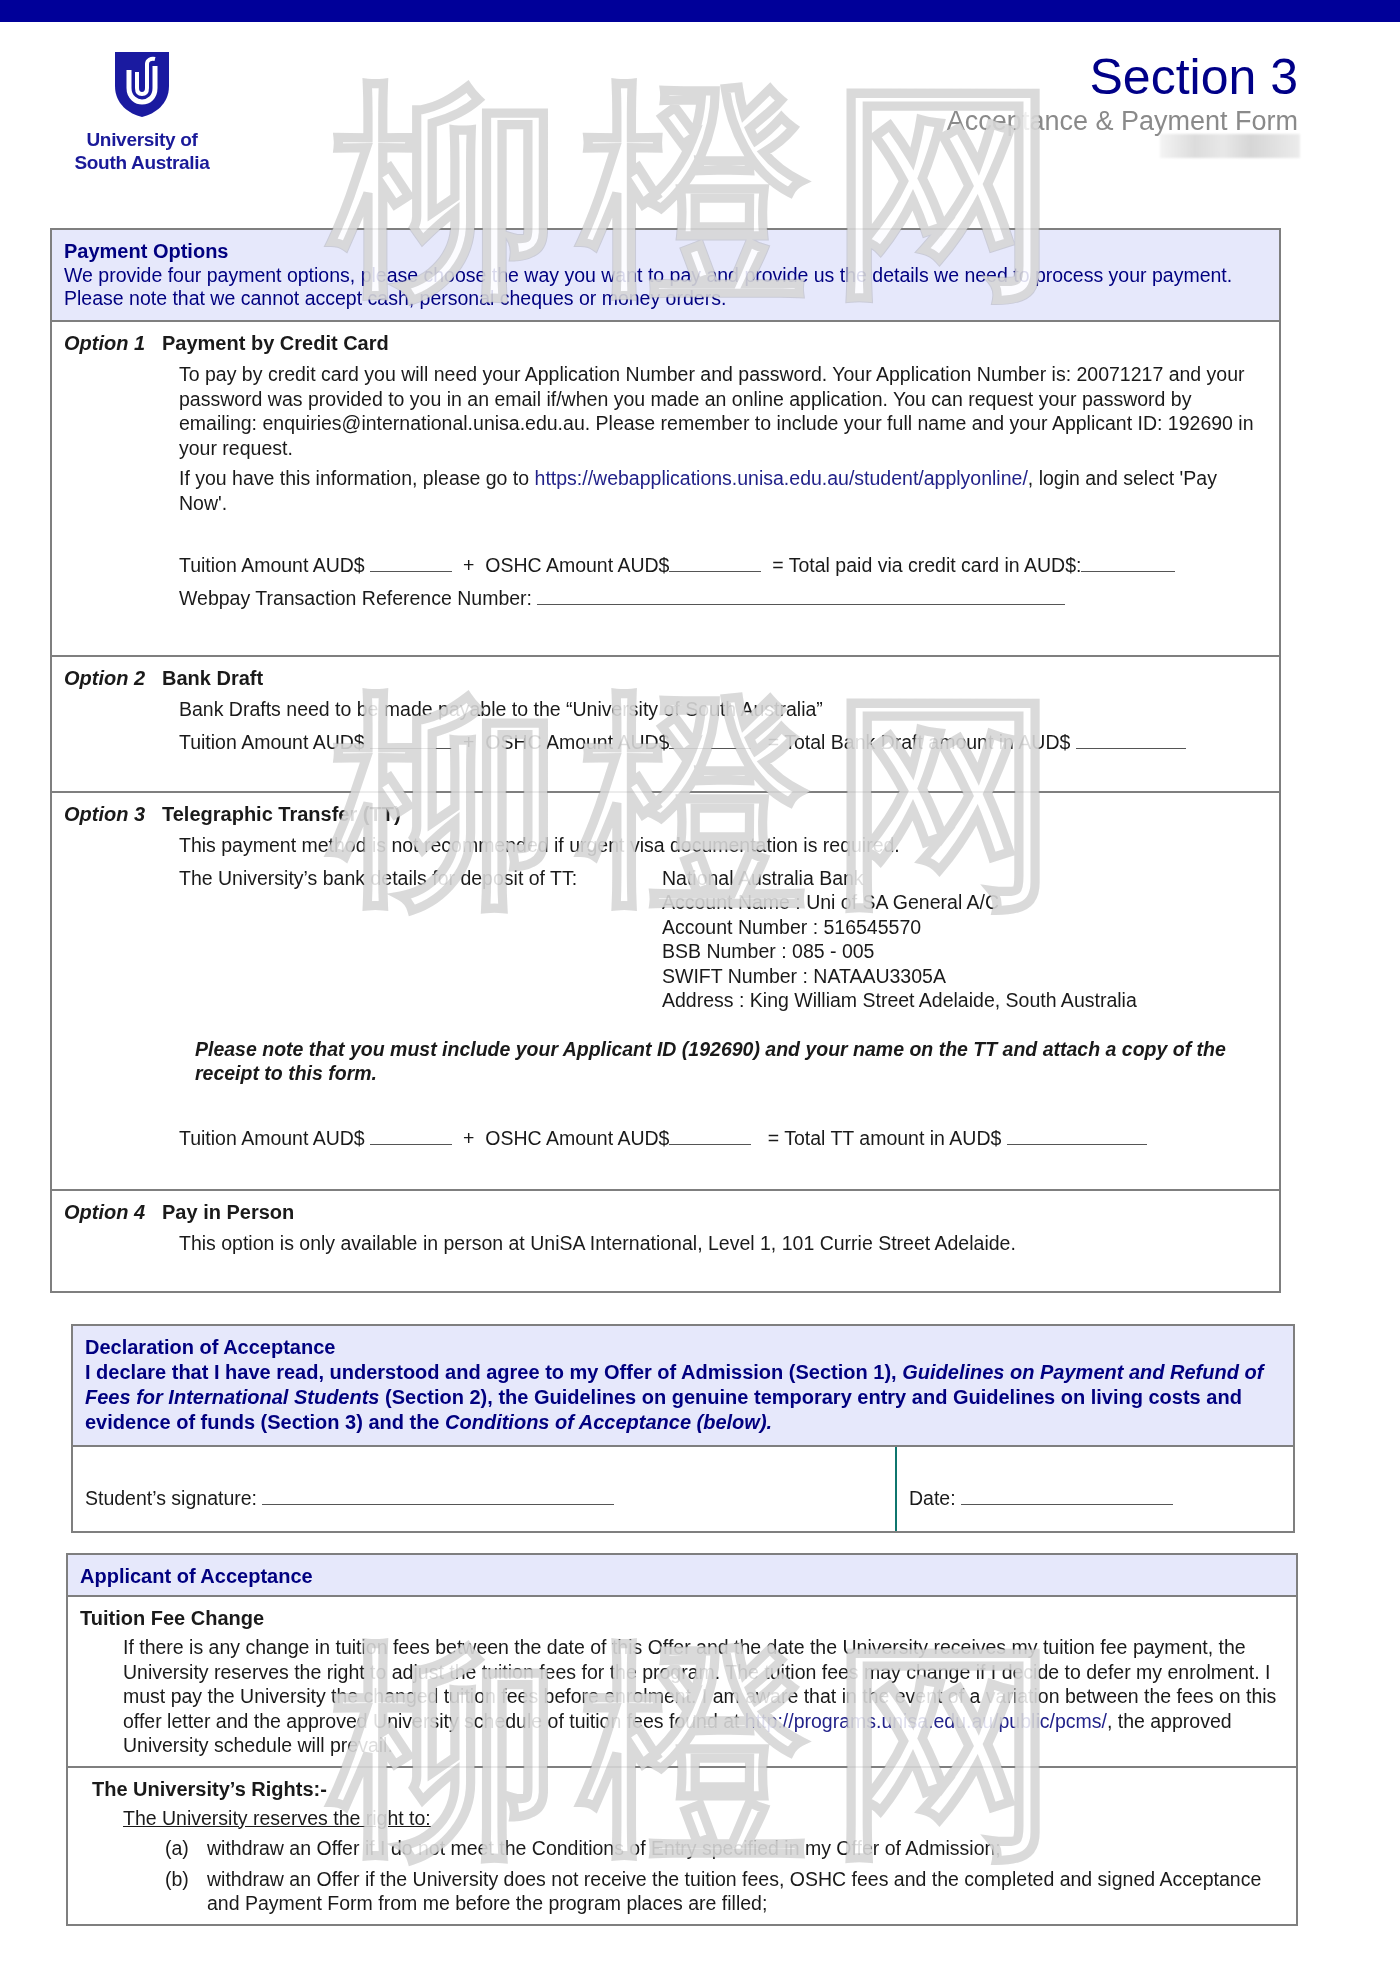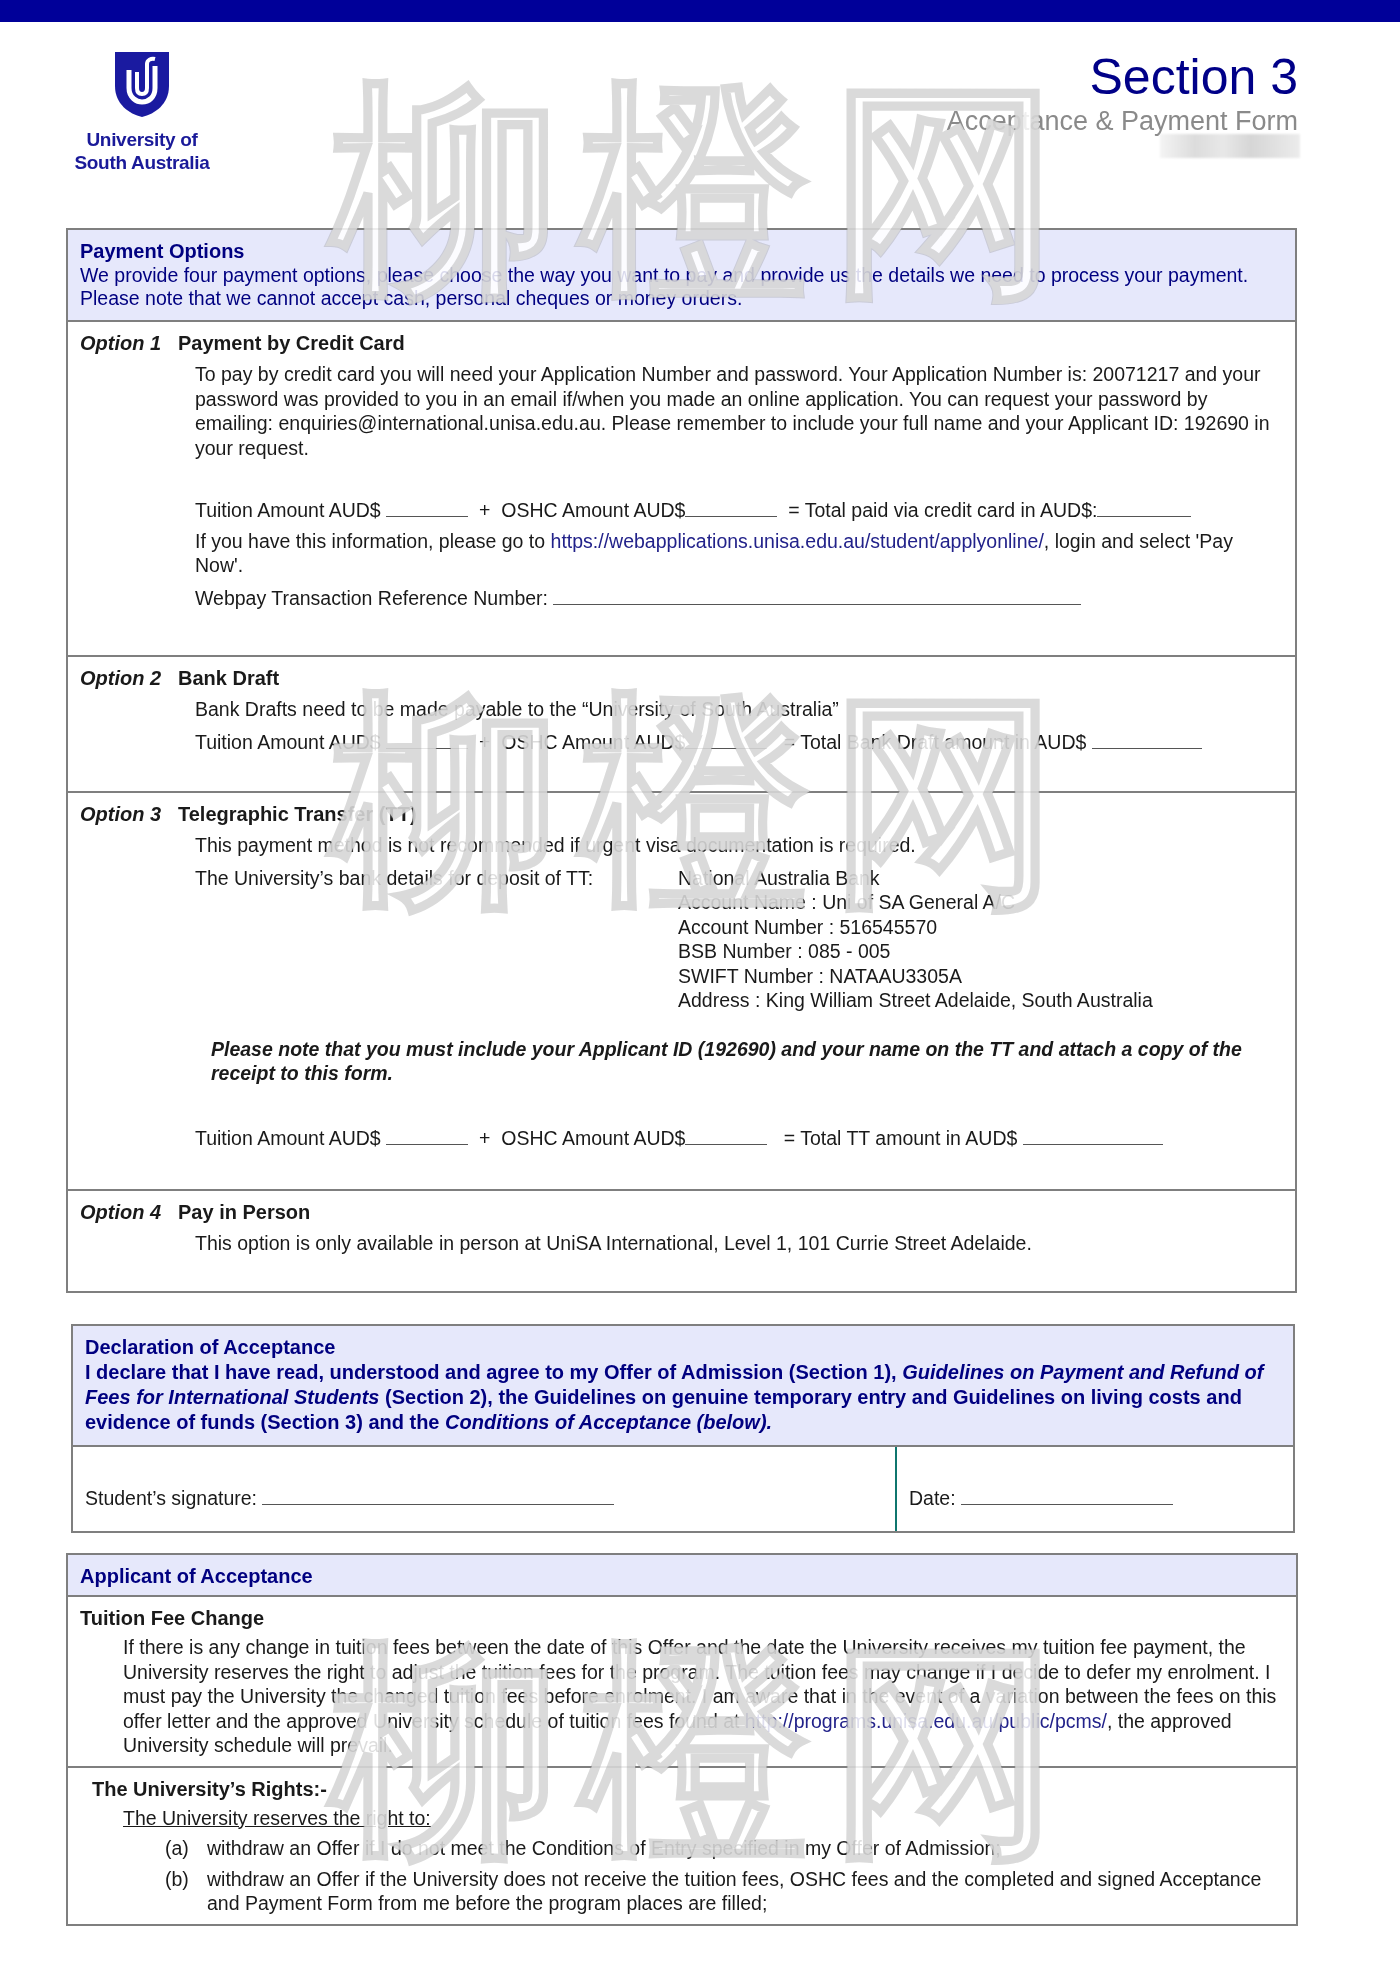--- a/index.html
+++ b/index.html
@@ -11,21 +11,21 @@
   .logo { position: absolute; left: 62px; top: 50px; width: 160px; text-align: center; }
   .logo svg { display: block; margin: 0 auto; }
   .logo .uni-name { color: #1a1a99; font-weight: bold; font-size: 19px; line-height: 23px; letter-spacing: -0.3px; margin-top: 10px; }
 
   .section-head { position: absolute; right: 102px; top: 50px; text-align: right; }
   .section-head .title { color: #000088; font-size: 50px; line-height: 54px; }
   .section-head .subtitle { color: #8a8a8a; font-size: 27px; line-height: 30px; margin-top: 2px; }
   .blur-patch { position: absolute; right: 100px; top: 134px; width: 140px; height: 24px;
     background: linear-gradient(90deg, #f4f4f4 0%, #dcdcdc 25%, #e8e8e8 45%, #d6d6d6 65%, #ececec 100%); filter: blur(1px); }
 
-  .box { position: absolute; left: 66px; width: 1231px; border: 2px solid #7f7f7f; background: #fff; }
+  .box { position: absolute; left: 50px; width: 1231px; border: 2px solid #7f7f7f; background: #fff; }
   .box .hdr { background: #e6e8fb; border-bottom: 2px solid #7f7f7f; padding: 8px 12px 10px 12px; color: #000080; }
   .box .hdr .h { font-weight: bold; font-size: 20px; line-height: 26px; }
   .box .hdr .p { font-size: 19.5px; line-height: 23px; }
   .row { border-bottom: 2px solid #7f7f7f; padding: 8px 12px; position: relative; }
   .row:last-child { border-bottom: none; }
   .opt-title { font-weight: bold; font-size: 20px; line-height: 26px; }
   .opt-title .num { display: inline-block; width: 98px; font-style: italic; }
   .indent { margin-left: 115px; font-size: 19.5px; line-height: 24.5px; }
   .indent p { margin-top: 6px; }
   .link { color: #22228a; }
@@ -79,28 +79,28 @@
     <div class="h">Payment Options</div>
     <div class="p">We provide four payment options, please choose the way you want to pay and provide us the details we need to process your payment. Please note that we cannot accept cash, personal cheques or money orders.</div>
   </div>
 
   <div class="row" style="height:335px;">
     <div class="opt-title">
       <span class="num">Option 1</span><span>Payment by Credit Card</span>
     </div>
     <div class="indent">
       <p style="margin-top:6px;">To pay by credit card you will need your Application Number and password. Your Application Number is: 20071217 and your password was provided to you in an email if/when you made an online application. You can request your password by emailing: enquiries@international.unisa.edu.au. Please remember to include your full name and your Applicant ID: 192690 in your request.</p>
+      <p><span>If you have this information, please go to </span><span class="link">https://webapplications.unisa.edu.au/student/applyonline/</span><span>, login and select 'Pay Now'.</span></p>
       <p style="margin-top:38px;">
         <span>Tuition Amount AUD$</span>
         <span class="line-field" style="width:82px;"></span>
         &nbsp;<span>+</span>&nbsp;
         <span>OSHC Amount AUD$</span><span class="line-field" style="width:92px;"></span>
         &nbsp;<span>= Total paid via credit card in AUD$:</span><span class="line-field" style="width:94px;"></span>
       </p>
-      <p><span>If you have this information, please go to </span><span class="link">https://webapplications.unisa.edu.au/student/applyonline/</span><span>, login and select 'Pay Now'.</span></p>
       <p style="margin-top:8px;">
         <span>Webpay Transaction Reference Number:</span>
         <span class="line-field" style="width:528px;"></span>
       </p>
     </div>
   </div>
 
   <div class="row" style="height:136px;">
     <div class="opt-title">
       <span class="num">Option 2</span><span>Bank Draft</span>

